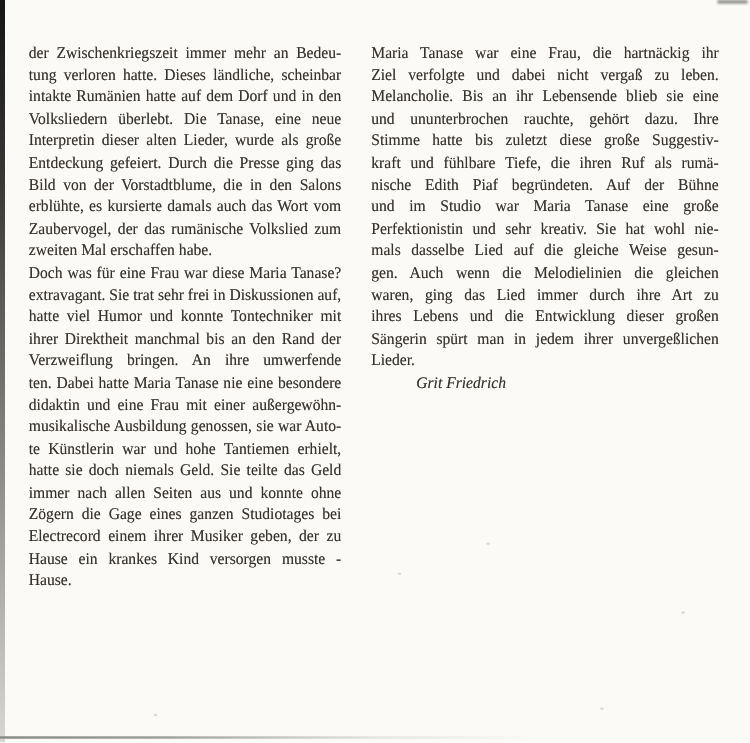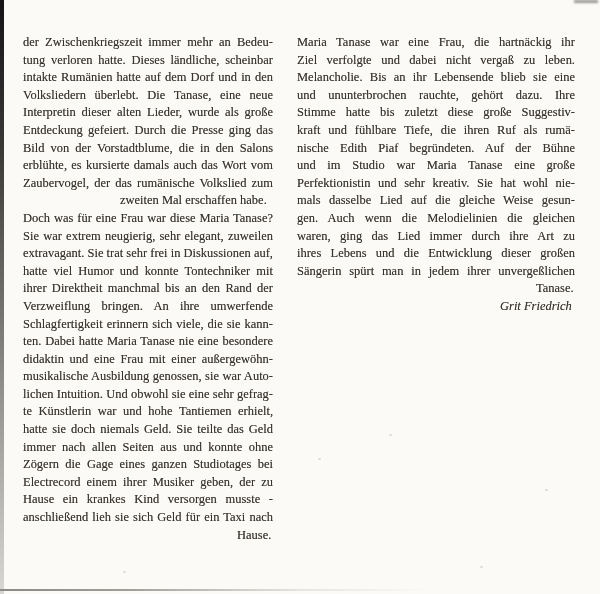--- a/index.html
+++ b/index.html
@@ -16,38 +16,37 @@
     position:relative;
     width:600px;height:594px;
     background:var(--paper);
     font-family:"Liberation Serif","DejaVu Serif",serif;
     color:var(--ink);
     overflow:hidden;
   }
   .text-column{
     position:absolute;
     top:33px;
-    text-align:right;
   }
   #col-left{left:23px;width:250px;}
   #col-right{left:297px;width:278px;}
   .line{
     height:17.6px;
     line-height:17.6px;
     font-size:13px;
     white-space:nowrap;
     overflow:visible;
   }
   .line-inner{
     display:inline-block;
     white-space:nowrap;
     transform-origin:0 50%;
     text-shadow:0 0 0.4px rgba(56,50,45,0.55);
   }
-  .line.italic{font-style:italic;}
+  .line.italic{font-style:italic;margin-left:36px;}
   
   #edge-strip-left{
     position:absolute;left:0;top:0;width:4px;height:594px;
     background:linear-gradient(to bottom,
       var(--edge-dark) 0%, #3a3938 25%, #6f6e6b 50%, #a5a4a0 75%, var(--edge-light) 100%);
     filter:blur(0.4px);
   }
   #edge-line-bottom{
     position:absolute;left:0;top:589px;width:430px;height:2px;
     background:linear-gradient(to right,
@@ -75,55 +74,51 @@
       <div class="line"><span class="line-inner" style="word-spacing: 2.74688px; transform: scaleX(0.960442);">tung verloren hatte. Dieses ländliche, scheinbar</span></div>
       <div class="line"><span class="line-inner" style="word-spacing: 1.03906px; transform: scaleX(0.960442);">intakte Rumänien hatte auf dem Dorf und in den</span></div>
       <div class="line"><span class="line-inner" style="word-spacing: 5.76875px; transform: scaleX(0.960442);">Volksliedern überlebt. Die Tanase, eine neue</span></div>
       <div class="line"><span class="line-inner" style="word-spacing: 2.73958px; transform: scaleX(0.960442);">Interpretin dieser alten Lieder, wurde als große</span></div>
       <div class="line"><span class="line-inner" style="word-spacing: 2.28906px; transform: scaleX(0.960442);">Entdeckung gefeiert. Durch die Presse ging das</span></div>
       <div class="line"><span class="line-inner" style="word-spacing: 3.00223px; transform: scaleX(0.960442);">Bild von der Vorstadtblume, die in den Salons</span></div>
       <div class="line"><span class="line-inner" style="word-spacing: 1.16295px; transform: scaleX(0.960442);">erblühte, es kursierte damals auch das Wort vom</span></div>
       <div class="line"><span class="line-inner" style="word-spacing: 2.04375px; transform: scaleX(0.960442);">Zaubervogel, der das rumänische Volkslied zum</span></div>
       <div class="line par-end"><span class="line-inner" style="transform: scaleX(0.960442);">zweiten Mal erschaffen habe.</span></div>
       <div class="line"><span class="line-inner" style="word-spacing: 0.824219px; transform: scaleX(0.960442);">Doch was für eine Frau war diese Maria Tanase?</span></div>
-      <div class="line"><span class="line-inner" style="word-spacing: 1.14844px; transform: scaleX(0.960442);">Sie war extrem neugierig, sehr elegant, zuweilen</span></div>
       <div class="line"><span class="line-inner" style="word-spacing: 0px; transform: scaleX(0.960442);">extravagant. Sie trat sehr frei in Diskussionen auf,</span></div>
       <div class="line"><span class="line-inner" style="word-spacing: 3.13802px; transform: scaleX(0.960442);">hatte viel Humor und konnte Tontechniker mit</span></div>
       <div class="line"><span class="line-inner" style="word-spacing: 2.27009px; transform: scaleX(0.960442);">ihrer Direktheit manchmal bis an den Rand der</span></div>
       <div class="line"><span class="line-inner" style="word-spacing: 8.48828px; transform: scaleX(0.960442);">Verzweiflung bringen. An ihre umwerfende</span></div>
-      <div class="line"><span class="line-inner" style="word-spacing: 0.846354px; transform: scaleX(0.960442);">Schlagfertigkeit erinnern sich viele, die sie kann-</span></div>
       <div class="line"><span class="line-inner" style="word-spacing: 0.738839px; transform: scaleX(0.960442);">ten. Dabei hatte Maria Tanase nie eine besondere</span></div>
       <div class="line"><span class="line-inner" style="word-spacing: 2.6276px; transform: scaleX(0.960442);">didaktin und eine Frau mit einer außergewöhn-</span></div>
       <div class="line"><span class="line-inner" style="word-spacing: 0.353125px; transform: scaleX(0.960442);">musikalische Ausbildung genossen, sie war Auto-</span></div>
-      <div class="line"><span class="line-inner" style="word-spacing: 0.154018px; transform: scaleX(0.960442);">lichen Intuition. Und obwohl sie eine sehr gefrag-</span></div>
       <div class="line"><span class="line-inner" style="word-spacing: 3.5625px; transform: scaleX(0.960442);">te Künstlerin war und hohe Tantiemen erhielt,</span></div>
       <div class="line"><span class="line-inner" style="word-spacing: 1.89453px; transform: scaleX(0.960442);">hatte sie doch niemals Geld. Sie teilte das Geld</span></div>
       <div class="line"><span class="line-inner" style="word-spacing: 3.40402px; transform: scaleX(0.960442);">immer nach allen Seiten aus und konnte ohne</span></div>
       <div class="line"><span class="line-inner" style="word-spacing: 3.3125px; transform: scaleX(0.960442);">Zögern die Gage eines ganzen Studiotages bei</span></div>
       <div class="line"><span class="line-inner" style="word-spacing: 3.01562px; transform: scaleX(0.960442);">Electrecord einem ihrer Musiker geben, der zu</span></div>
       <div class="line"><span class="line-inner" style="word-spacing: 5.75521px; transform: scaleX(0.960442);">Hause ein krankes Kind versorgen musste -</span></div>
-      <div class="line"><span class="line-inner" style="word-spacing: 1.00195px; transform: scaleX(0.960442);">anschließend lieh sie sich Geld für ein Taxi nach</span></div>
       <div class="line par-end"><span class="line-inner" style="transform: scaleX(0.960442);">Hause.</span></div>
     </div>
   <div id="col-right" class="text-column">
       <div class="line"><span class="line-inner" style="word-spacing: 6.65359px; transform: scaleX(0.960442);">Maria Tanase war eine Frau, die hartnäckig ihr</span></div>
       <div class="line"><span class="line-inner" style="word-spacing: 6.6268px; transform: scaleX(0.960442);">Ziel verfolgte und dabei nicht vergaß zu leben.</span></div>
       <div class="line"><span class="line-inner" style="word-spacing: 4.321px; transform: scaleX(0.960442);">Melancholie. Bis an ihr Lebensende blieb sie eine</span></div>
       <div class="line"><span class="line-inner" style="word-spacing: 9.7369px; transform: scaleX(0.960442);">und ununterbrochen rauchte, gehört dazu. Ihre</span></div>
       <div class="line"><span class="line-inner" style="word-spacing: 7.08283px; transform: scaleX(0.960442);">Stimme hatte bis zuletzt diese große Suggestiv-</span></div>
       <div class="line"><span class="line-inner" style="word-spacing: 4.81798px; transform: scaleX(0.960442);">kraft und fühlbare Tiefe, die ihren Ruf als rumä-</span></div>
       <div class="line"><span class="line-inner" style="word-spacing: 8.34846px; transform: scaleX(0.960442);">nische Edith Piaf begründeten. Auf der Bühne</span></div>
       <div class="line"><span class="line-inner" style="word-spacing: 8.86788px; transform: scaleX(0.960442);">und im Studio war Maria Tanase eine große</span></div>
       <div class="line"><span class="line-inner" style="word-spacing: 4.53975px; transform: scaleX(0.960442);">Perfektionistin und sehr kreativ. Sie hat wohl nie-</span></div>
       <div class="line"><span class="line-inner" style="word-spacing: 5.48618px; transform: scaleX(0.960442);">mals dasselbe Lied auf die gleiche Weise gesun-</span></div>
       <div class="line"><span class="line-inner" style="word-spacing: 7.26513px; transform: scaleX(0.960442);">gen. Auch wenn die Melodielinien die gleichen</span></div>
       <div class="line"><span class="line-inner" style="word-spacing: 6.44298px; transform: scaleX(0.960442);">waren, ging das Lied immer durch ihre Art zu</span></div>
       <div class="line"><span class="line-inner" style="word-spacing: 6.36408px; transform: scaleX(0.960442);">ihres Lebens und die Entwicklung dieser großen</span></div>
       <div class="line"><span class="line-inner" style="word-spacing: 4.84065px; transform: scaleX(0.960442);">Sängerin spürt man in jedem ihrer unvergeßlichen</span></div>
-      <div class="line par-end"><span class="line-inner" style="transform: scaleX(0.960442);">Tanase.</span></div>
+      <div class="line par-end"><span class="line-inner" style="transform: scaleX(0.960442);">Lieder.</span></div>
       <div class="line par-end italic"><span class="line-inner" style="transform: scaleX(0.960442);">Grit Friedrich</span></div>
     </div>
 
   <div id="edge-strip-left"></div>
   <div id="edge-line-bottom"></div>
   <div id="smudge-top-right"></div>
   <div id="specks-layer">
       <div class="dust-speck" style="left: 503px; top: 42px;"></div>
       <div class="dust-speck" style="left: 389px; top: 434px;"></div>
       <div class="dust-speck" style="left: 318px; top: 458px;"></div>

